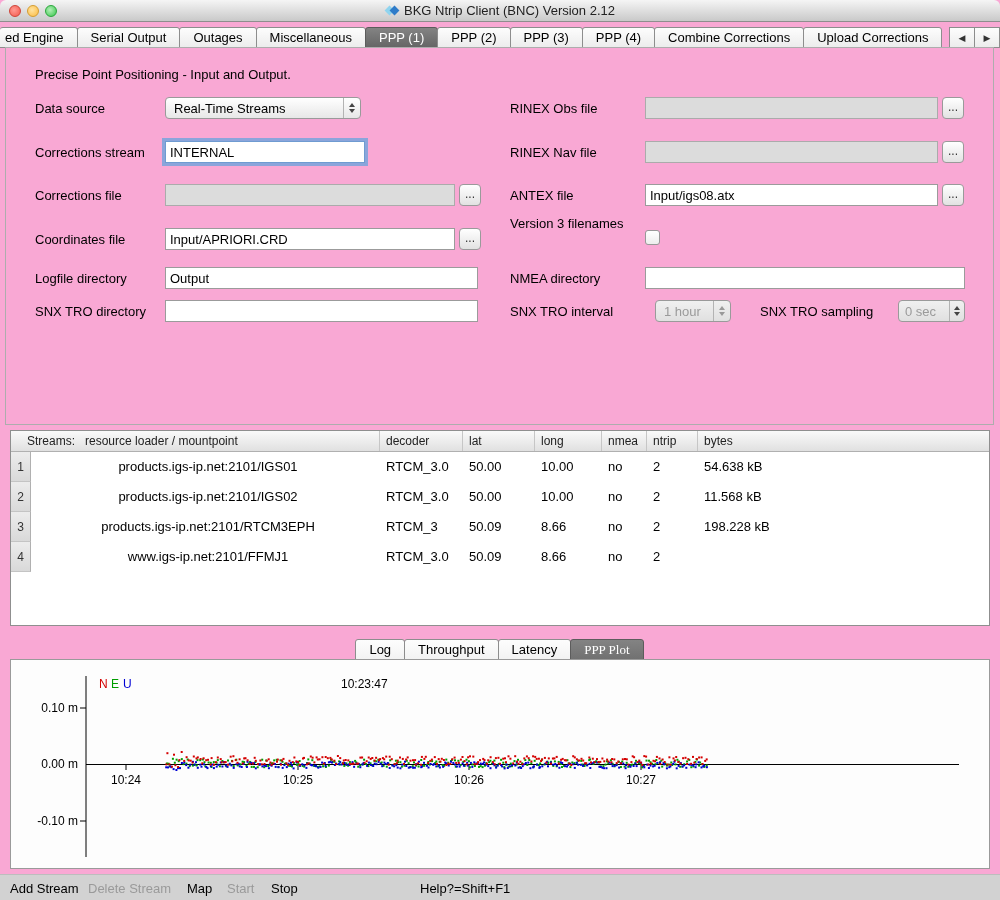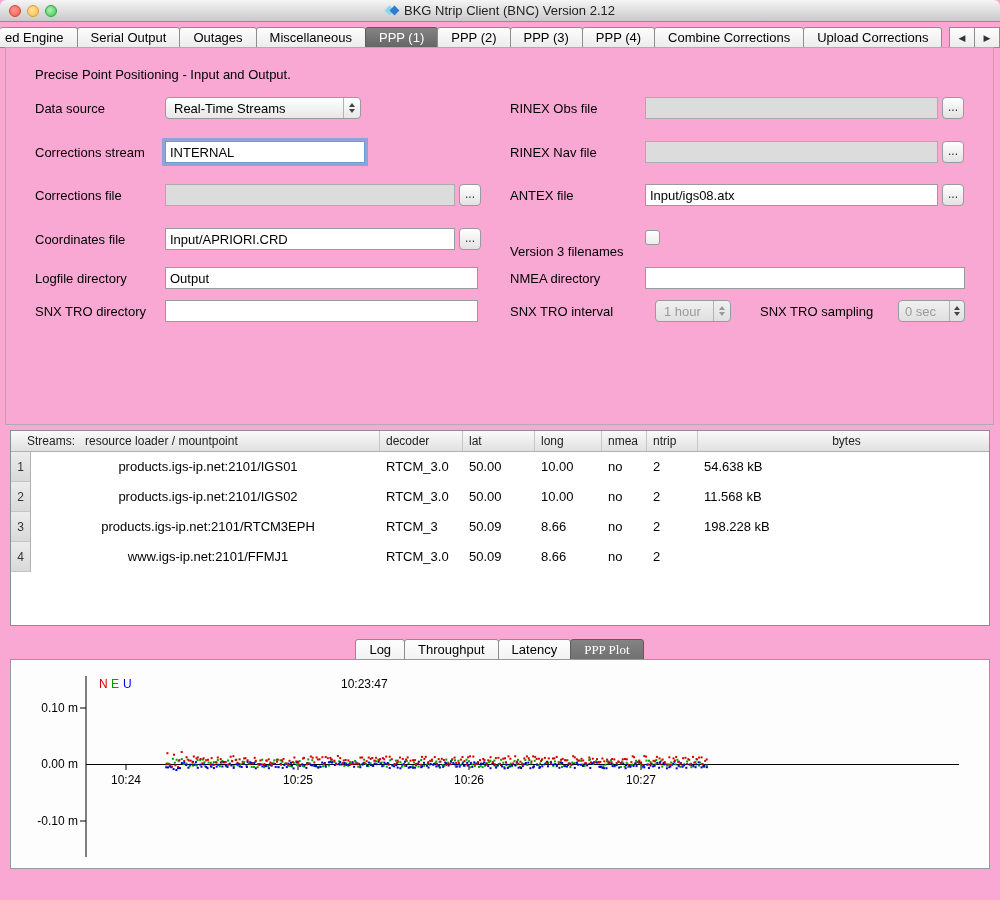--- a/index.html
+++ b/index.html
@@ -69,21 +69,21 @@
     flex-direction:column; align-items:center; justify-content:center; gap:2px; }
 
   
   .streams { position:absolute; left:10px; top:430px; width:980px; height:196px;
     background:#fff; border:1px solid #8f8f8f; overflow:hidden; }
   .thead { display:flex; height:21px; background:linear-gradient(#fafafa,#e0e0e0);
     border-bottom:1px solid #b0b0b0; font-size:12px; color:#222; }
   .thead > div { line-height:21px; border-right:1px solid #c6c6c6; padding-left:6px; white-space:pre; overflow:hidden; }
   .h-mp { width:369px; padding-left:16px !important; }
   .h-dec { width:83px; } .h-lat { width:72px; } .h-long { width:67px; }
-  .h-nmea { width:45px; } .h-ntrip { width:51px; } .h-bytes { flex:1; border-right:none !important;text-align:center; }
+  .h-nmea { width:45px; } .h-ntrip { width:51px; } .h-bytes { flex:1; border-right:none !important; }
   .trow { display:flex; height:30px; line-height:30px; font-size:13px; }
   .b-num { width:20px; text-align:center; font-size:12px; color:#333;
     background:linear-gradient(#ececec,#d9d9d9); border-right:1px solid #b0b0b0; border-bottom:1px solid #c4c4c4; }
   .trow > div { white-space:nowrap; overflow:hidden; }
   .b-mp { width:349px; padding-left:5px;text-align:center; }
   .b-dec { width:83px; padding-left:6px; } .b-lat { width:72px; padding-left:6px; }
   .b-long { width:67px; padding-left:6px; } .b-nmea { width:45px; padding-left:6px; }
   .b-ntrip { width:51px; padding-left:6px; } .b-bytes { flex:1; padding-left:6px; }
 
   
@@ -171,21 +171,21 @@
   <div class="browse" style="left:942px;top:97px">...</div>
 
   <div class="flabel" style="left:510px;top:145px">RINEX Nav file</div>
   <input class="ti off" style="left: 645px; top: 141px; width: 293px;" value="">
   <div class="browse" style="left:942px;top:141px">...</div>
 
   <div class="flabel" style="left:510px;top:188px">ANTEX file</div>
   <input class="ti" style="left: 645px; top: 184px; width: 293px;" value="Input/igs08.atx">
   <div class="browse" style="left:942px;top:184px">...</div>
 
-  <div class="flabel" style="left:510px;top:244px">Version 3 filenames</div>
+  <div class="flabel" style="left:510px;top:216px">Version 3 filenames</div>
   <div class="checkbox" style="left:645px;top:230px"></div>
 
   <div class="flabel" style="left:510px;top:271px">NMEA directory</div>
   <input class="ti" style="left: 645px; top: 267px; width: 320px;" value="">
 
   <div class="flabel" style="left:510px;top:304px">SNX TRO interval</div>
   <div class="combo off" style="left:655px;top:300px;width:76px">
     <span class="cval">1 hour</span>
     <span class="updown">
         <span class="tri-up"></span>
@@ -1095,14 +1095,22 @@
           <rect x="684.6" y="98.0" width="2" height="2" fill="#d40000"></rect>
           <rect x="687.1" y="96.5" width="2" height="2" fill="#d40000"></rect>
           <rect x="689.6" y="96.4" width="2" height="2" fill="#d40000"></rect>
           <rect x="690.5" y="103.0" width="2" height="2" fill="#d40000"></rect>
           <rect x="693.2" y="99.9" width="2" height="2" fill="#d40000"></rect>
           <rect x="694.7" y="98.4" width="2" height="2" fill="#d40000"></rect>
         </g>
     </svg>
   </div>
 
+  <div class="statusbar">
+    <span class="sbtn" style="left:10px">Add Stream</span>
+    <span class="sbtn off" style="left:88px">Delete Stream</span>
+    <span class="sbtn" style="left:187px">Map</span>
+    <span class="sbtn off" style="left:227px">Start</span>
+    <span class="sbtn" style="left:271px">Stop</span>
+    <span class="sbtn" style="left:420px">Help?=Shift+F1</span>
+  </div>
 
 </div>
 
 </body></html>

